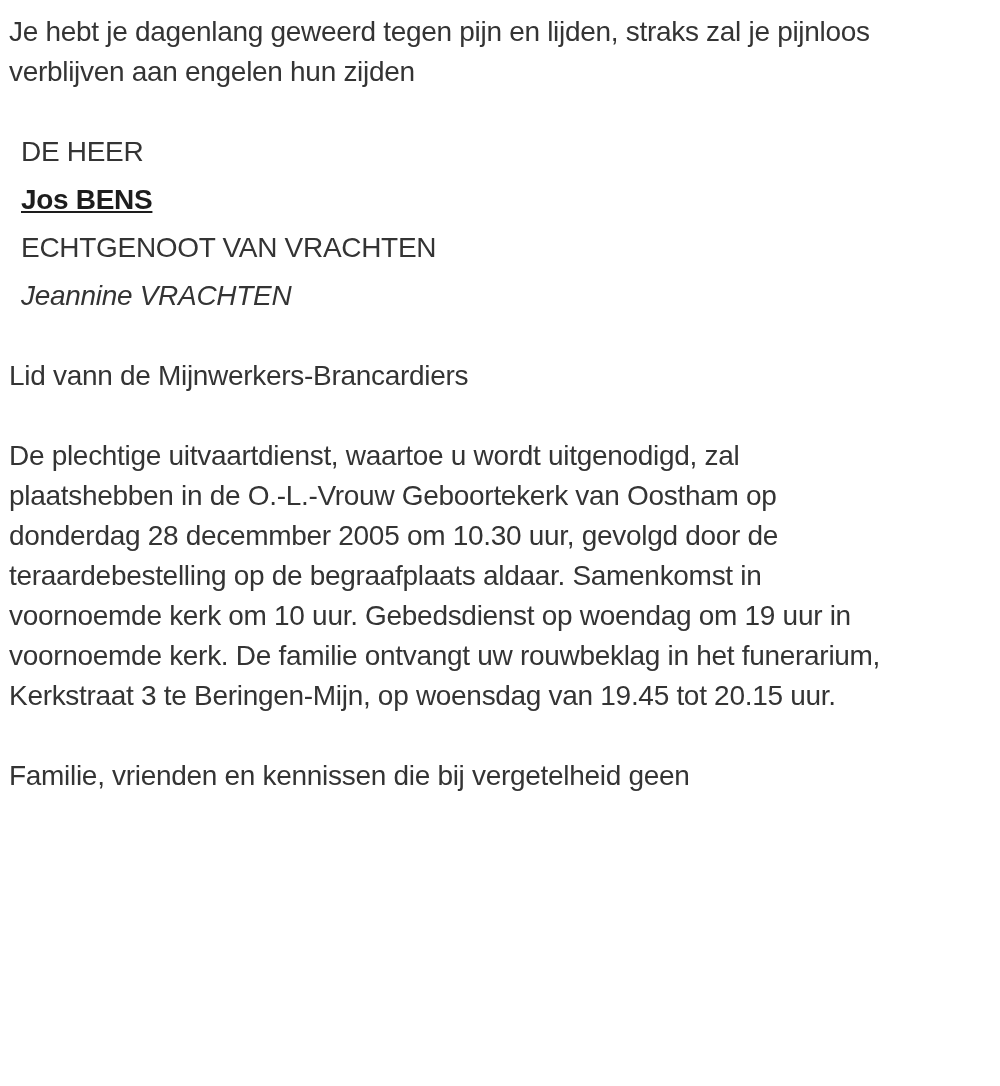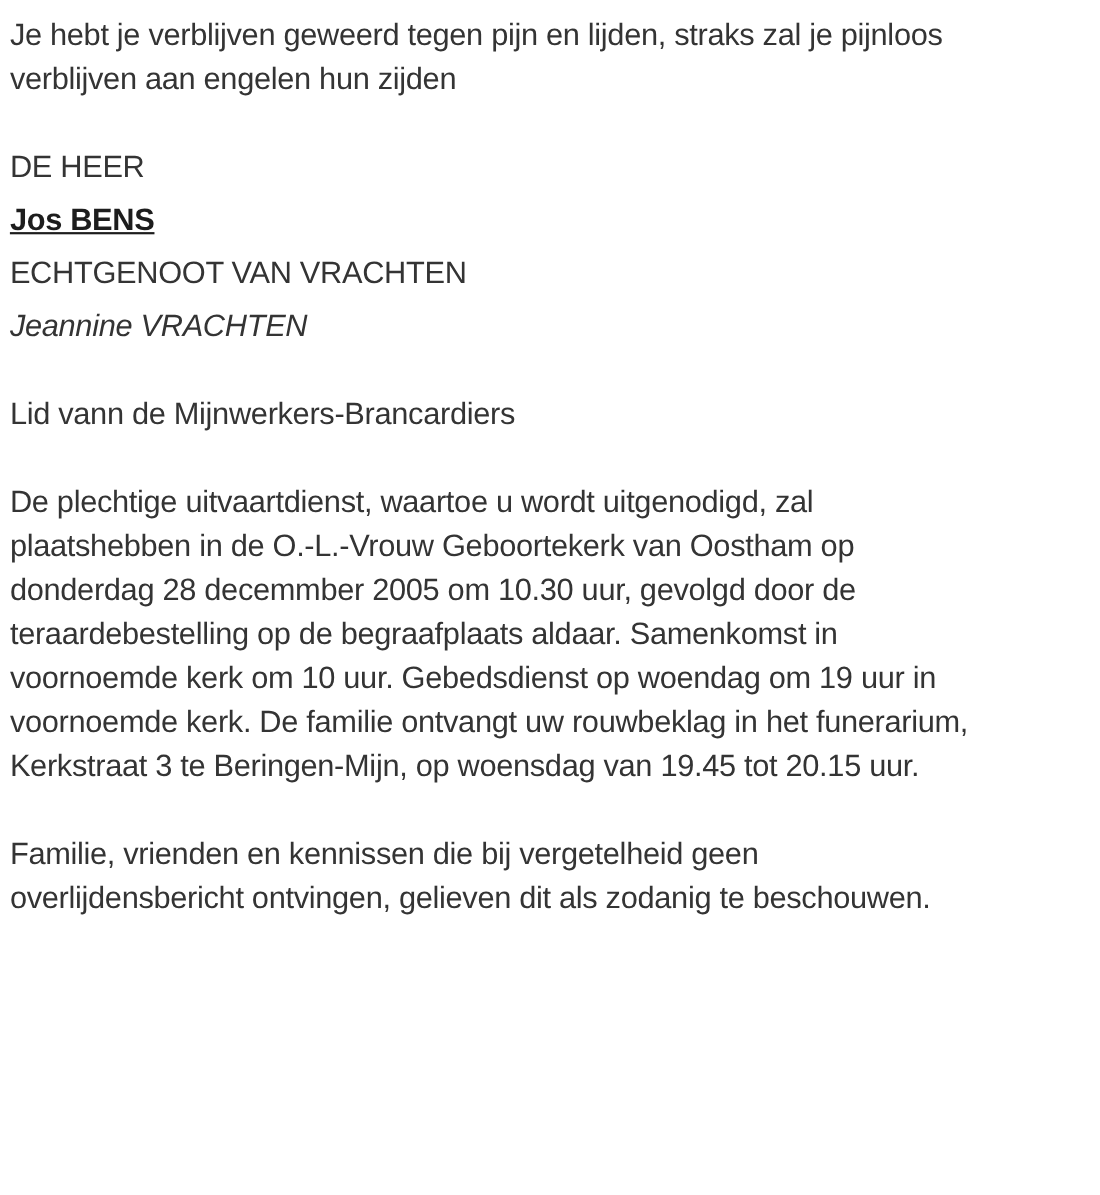--- a/index.html
+++ b/index.html
@@ -27,39 +27,39 @@
     margin-bottom: 0;
   }
   .line {
     display: block;
     white-space: nowrap;
   }
   .header-group {
     margin: 0 0 40px 0;
   }
   .single-line {
-    margin: 0 0 8px 0;
+    margin: 0 0 8px 12px;
   }
   .header-group .single-line:last-child {
     margin-bottom: 0;
     font-style: italic;
   }
   .name {
     font-weight: bold;
     color: #1d1d1d;
     text-decoration: underline;
   }
 </style>
 </head>
 <body>
 
 <div class="page">
 
   <p class="para">
-    <span class="line">Je hebt je verblijven geweerd tegen pijn en lijden, straks zal je pijnloos</span>
+    <span class="line">Je hebt je dagenlang geweerd tegen pijn en lijden, straks zal je pijnloos</span>
     <span class="line">verblijven aan engelen hun zijden</span>
   </p>
 
   <div class="header-group">
     <p class="single-line">DE HEER</p>
     <p class="single-line name">Jos BENS</p>
     <p class="single-line">ECHTGENOOT VAN VRACHTEN</p>
     <p class="single-line">Jeannine VRACHTEN</p>
   </div>
 
@@ -72,16 +72,15 @@
     <span class="line">donderdag 28 decemmber 2005 om 10.30 uur, gevolgd door de</span>
     <span class="line">teraardebestelling op de begraafplaats aldaar. Samenkomst in</span>
     <span class="line">voornoemde kerk om 10 uur. Gebedsdienst op woendag om 19 uur in</span>
     <span class="line">voornoemde kerk. De familie ontvangt uw rouwbeklag in het funerarium,</span>
     <span class="line">Kerkstraat 3 te Beringen-Mijn, op woensdag van 19.45 tot 20.15 uur.</span>
   </p>
 
 
   <p class="para">
     <span class="line">Familie, vrienden en kennissen die bij vergetelheid geen</span>
-    <span class="line">overlijdensbericht ontvingen, gelieven dit als zodanig te beschouwen.</span>
   </p>
 
 </div>
 
 </body></html>

